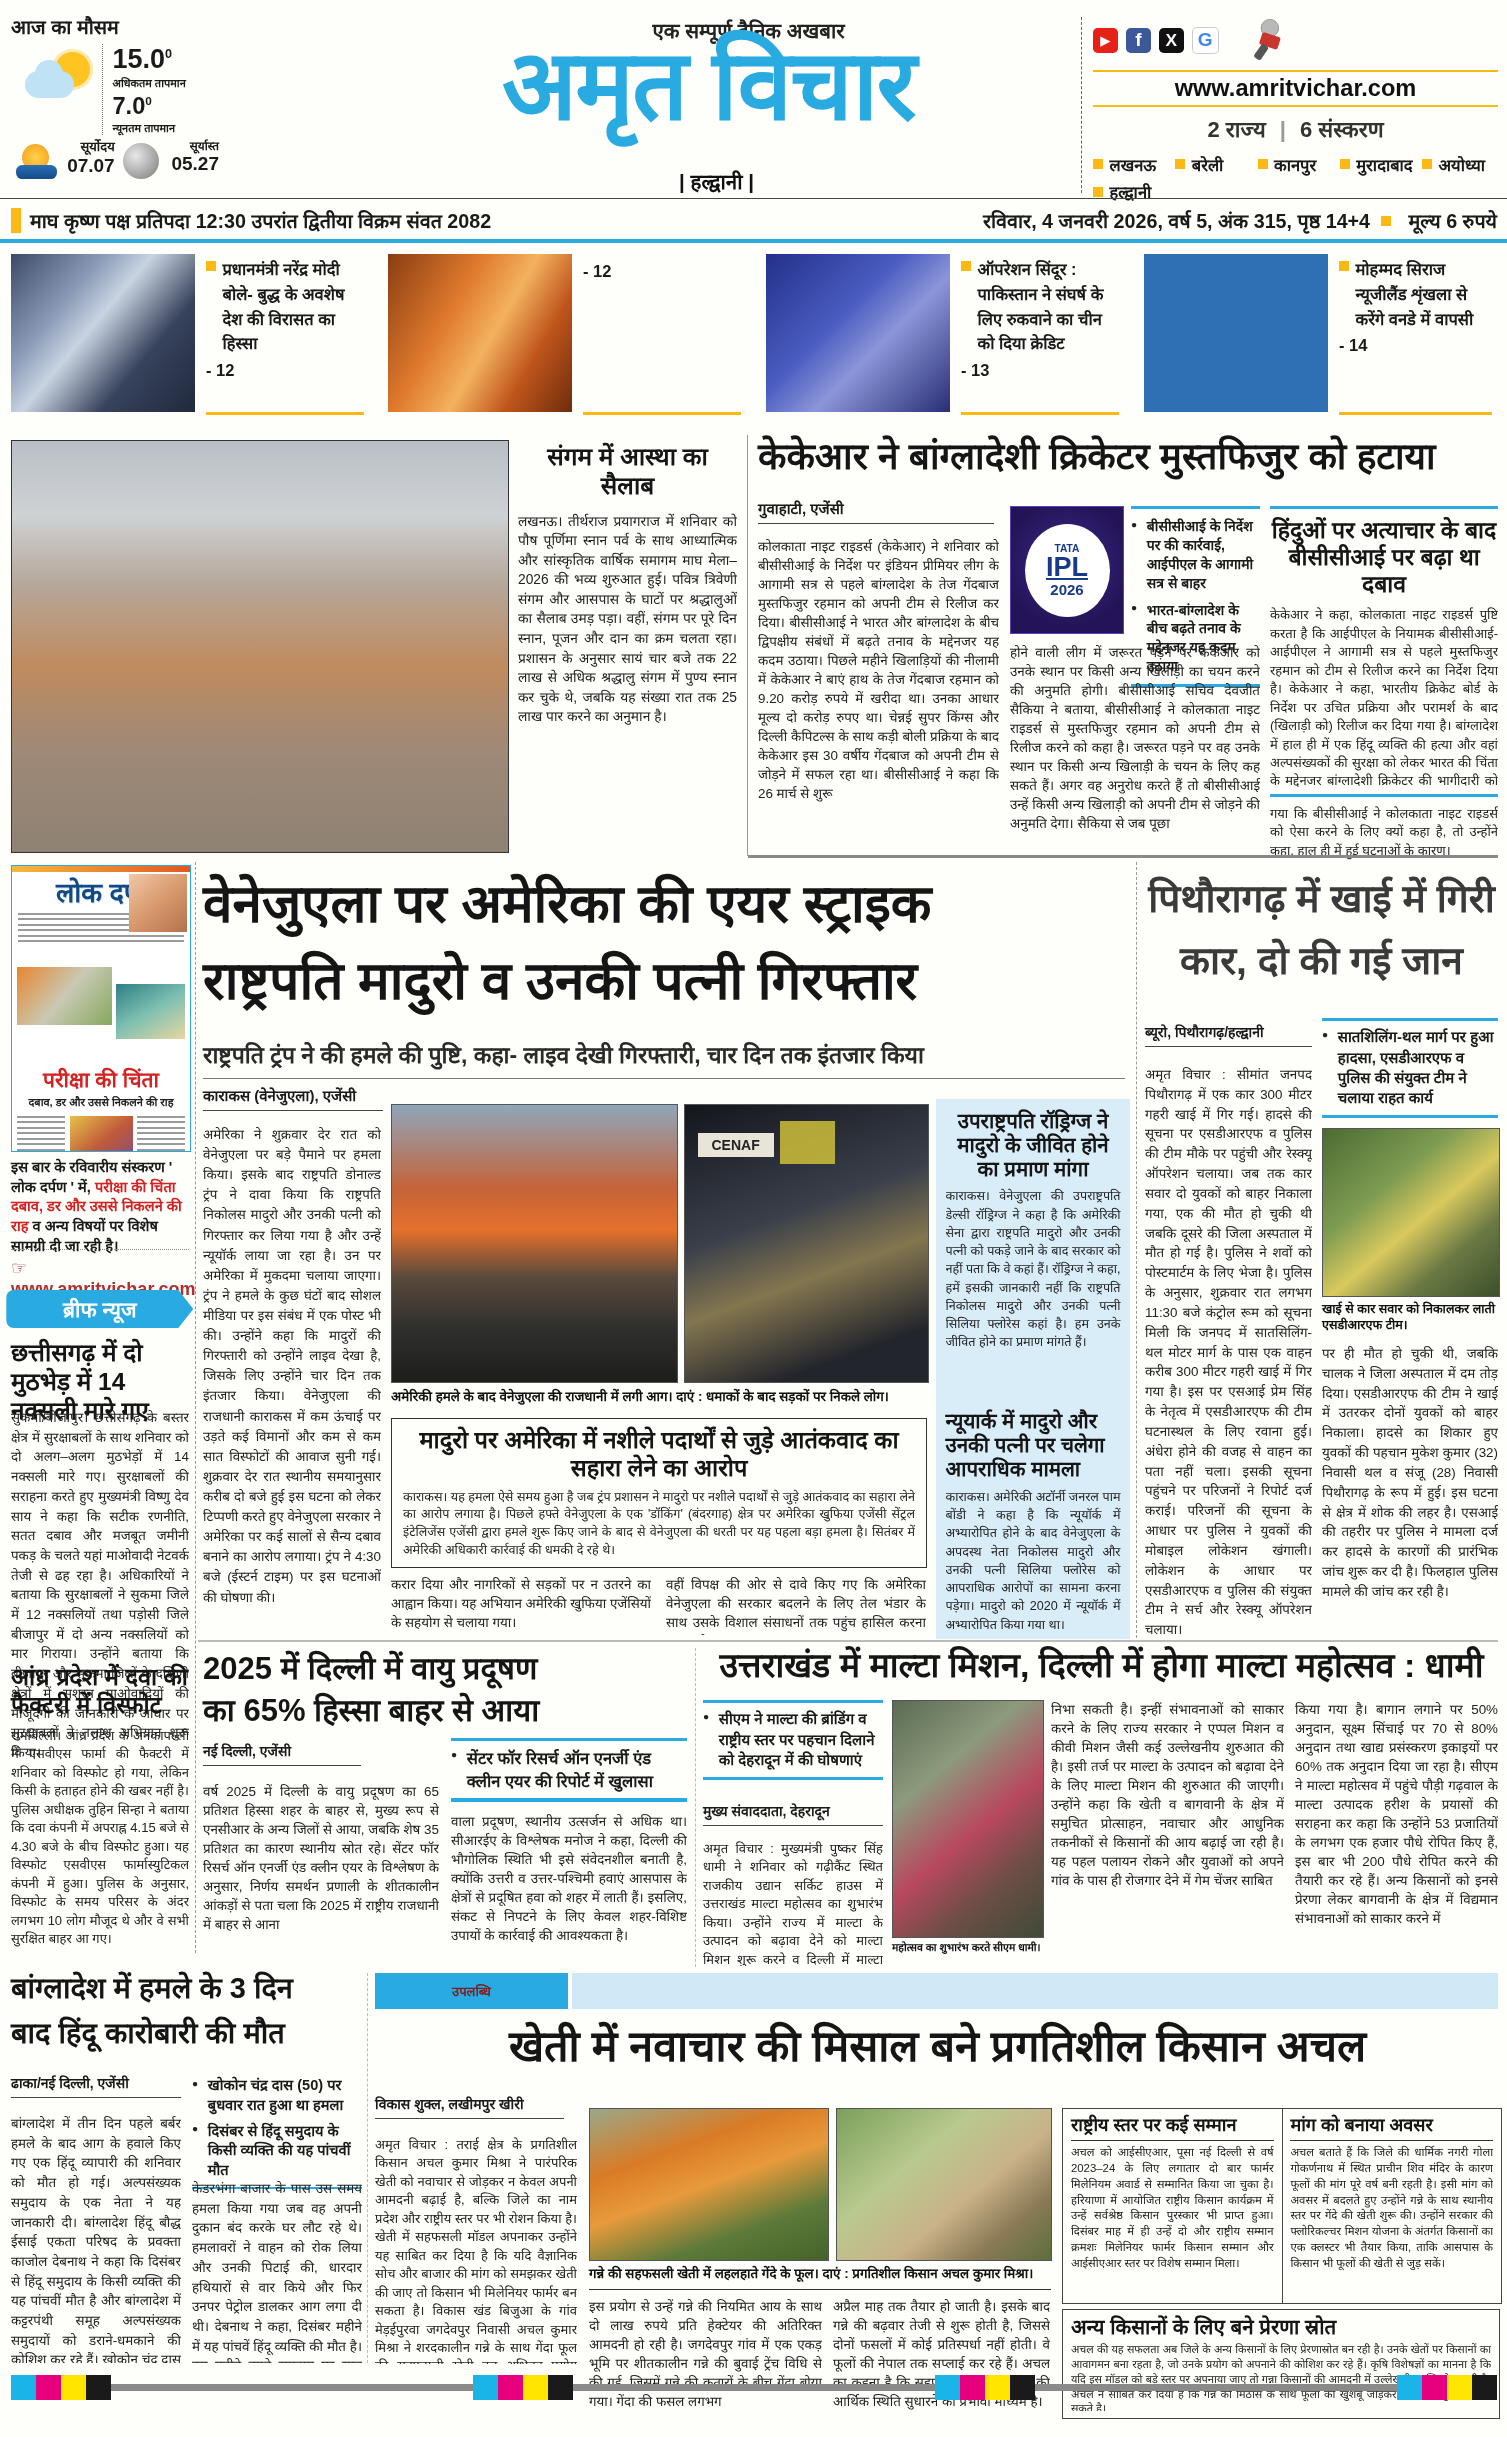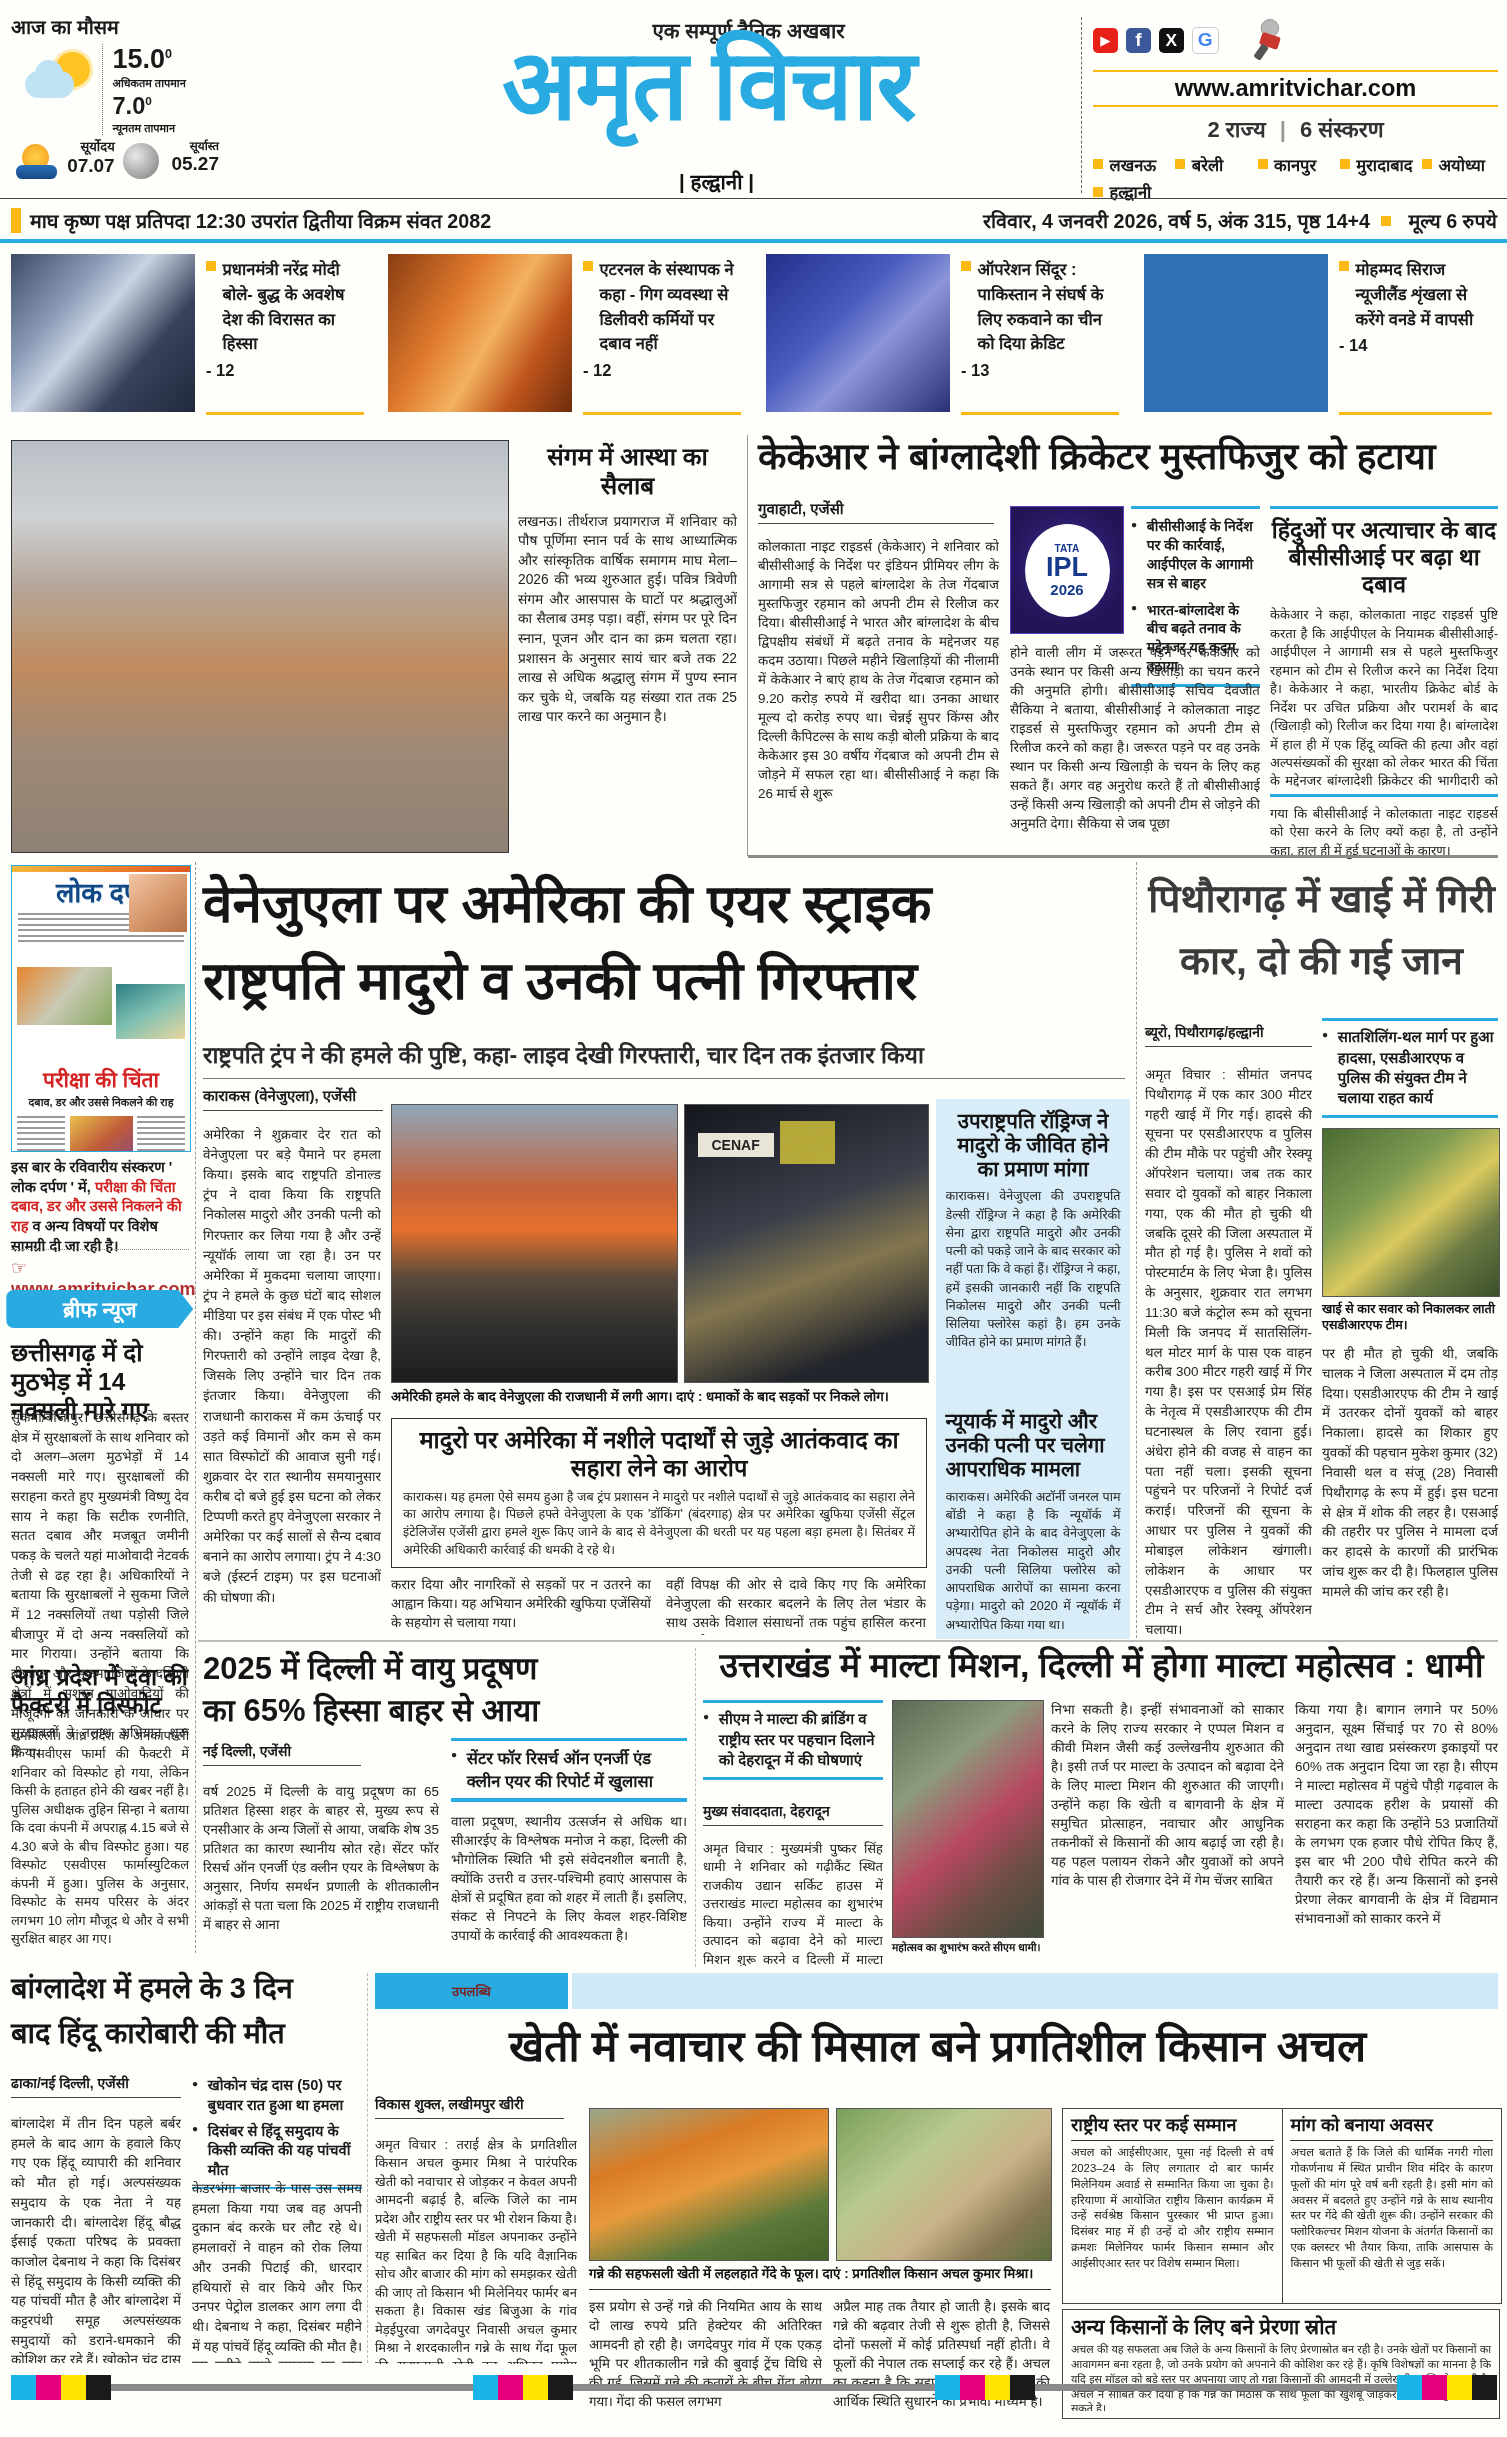--- a/index.html
+++ b/index.html
@@ -150,24 +150,20 @@
   <div class="ab" style="left:206px;top:257px;width:162px;height:158px;">
     <div style="display:flex;">
         <span class="ysq" style="margin-top:3.9px;"></span>
         <span class="b" style="font-size:16.5px;line-height:1.5;">प्रधानमंत्री नरेंद्र मोदी बोले- बुद्ध के अवशेष देश की विरासत का हिस्सा</span>
       </div>
     <div class="b" style="font-size:16.5px;margin-top:4.7px;">- 12</div>
     <div class="ab" style="left:0;bottom:0;width:158px;height:3.2px;background:#fdb913;"></div>
   </div>
   <div class="ab photo photo-delivery" style="left:388px;top:254px;width:184px;height:158px;"></div>
   <div class="ab" style="left:583px;top:257px;width:162px;height:158px;">
-    <div style="display:flex;">
-        <span class="ysq" style="margin-top:3.9px;"></span>
-        <span class="b" style="font-size:16.5px;line-height:1.5;">एटरनल के संस्थापक ने कहा - गिग व्यवस्था से डिलीवरी कर्मियों पर दबाव नहीं</span>
-      </div>
     <div class="b" style="font-size:16.5px;margin-top:4.7px;">- 12</div>
     <div class="ab" style="left:0;bottom:0;width:158px;height:3.2px;background:#fdb913;"></div>
   </div>
   <div class="ab photo photo-jaishankar" style="left:766px;top:254px;width:184px;height:158px;"></div>
   <div class="ab" style="left:961px;top:257px;width:162px;height:158px;">
     <div style="display:flex;">
         <span class="ysq" style="margin-top:3.9px;"></span>
         <span class="b" style="font-size:16.5px;line-height:1.5;">ऑपरेशन सिंदूर : पाकिस्तान ने संघर्ष के लिए रुकवाने का चीन को दिया क्रेडिट</span>
       </div>
     <div class="b" style="font-size:16.5px;margin-top:4.7px;">- 13</div>
@@ -189,21 +185,21 @@
     <div class="body" style="margin-top:11px;font-size:13.8px;height:339px;">लखनऊ। तीर्थराज प्रयागराज में शनिवार को पौष पूर्णिमा स्नान पर्व के साथ आध्यात्मिक और सांस्कृतिक वार्षिक समागम माघ मेला–2026 की भव्य शुरुआत हुई। पवित्र त्रिवेणी संगम और आसपास के घाटों पर श्रद्धालुओं का सैलाब उमड़ पड़ा। वहीं, संगम पर पूरे दिन स्नान, पूजन और दान का क्रम चलता रहा। प्रशासन के अनुसार सायं चार बजे तक 22 लाख से अधिक श्रद्धालु संगम में पुण्य स्नान कर चुके थे, जबकि यह संख्या रात तक 25 लाख पार करने का अनुमान है।</div>
   </div>
   <div class="ab" style="left:747px;top:435px;width:0.8px;height:421px;background:#999;"></div>
 
   <div class="ab hl" style="left:758px;top:435px;width:740px;font-size:37px;">केकेआर ने बांग्लादेशी क्रिकेटर मुस्तफिजुर को हटाया</div>
   <div class="ab byline" style="left:758px;top:498px;width:236px;">गुवाहाटी, एजेंसी</div>
   <div class="ab body" style="left:758px;top:537px;width:241px;height:315px;">कोलकाता नाइट राइडर्स (केकेआर) ने शनिवार को बीसीसीआई के निर्देश पर इंडियन प्रीमियर लीग के आगामी सत्र से पहले बांग्लादेश के तेज गेंदबाज मुस्तफिजुर रहमान को अपनी टीम से रिलीज कर दिया। बीसीसीआई ने भारत और बांग्लादेश के बीच द्विपक्षीय संबंधों में बढ़ते तनाव के मद्देनजर यह कदम उठाया। पिछले महीने खिलाड़ियों की नीलामी में केकेआर ने बाएं हाथ के तेज गेंदबाज रहमान को 9.20 करोड़ रुपये में खरीदा था। उनका आधार मूल्य दो करोड़ रुपए था। चेन्नई सुपर किंग्स और दिल्ली कैपिटल्स के साथ कड़ी बोली प्रक्रिया के बाद केकेआर इस 30 वर्षीय गेंदबाज को अपनी टीम से जोड़ने में सफल रहा था। बीसीसीआई ने कहा कि 26 मार्च से शुरू</div>
   <div class="ab" style="left:1010px;top:506px;width:112px;height:126px;background:radial-gradient(circle at 50% 45%,#3c2a8f 0%,#241457 70%);border:1.6px solid #5a3fbf;display:flex;align-items:center;justify-content:center;">
     <div style="width:85px;height:93px;background:#fff;border-radius:50%;display:flex;flex-direction:column;align-items:center;justify-content:center;color:#173a8a;">
       <div class="b" style="font-size:10.2px;">TATA</div>
-      <div class="b" style="font-size:27px;line-height:1;">IPL</div>
+      <div class="b" style="font-size:27px;line-height:1;text-decoration:underline;">IPL</div>
       <div class="b" style="font-size:15px;">2026</div>
     </div>
   </div>
   <div class="ab" style="left:1131px;top:506px;width:129px;">
     <div class="bluerule" style="height:3.2px;margin-bottom:7.9px;"></div>
     <div class="blt" style="font-size:14px;margin-bottom:7.9px;">बीसीसीआई के निर्देश पर की कार्रवाई, आईपीएल के आगामी सत्र से बाहर</div>
     <div class="blt" style="font-size:14px;">भारत-बांग्लादेश के बीच बढ़ते तनाव के मद्देनजर यह कदम उठाया</div>
     <div class="bluerule" style="height:3.2px;margin-top:7.9px;"></div>
   </div>
   <div class="ab body" style="left:1010px;top:643px;width:250px;height:210px;">होने वाली लीग में जरूरत पड़ने पर केकेआर को उनके स्थान पर किसी अन्य खिलाड़ी का चयन करने की अनुमति होगी। बीसीसीआई सचिव देवजीत सैकिया ने बताया, बीसीसीआई ने कोलकाता नाइट राइडर्स से मुस्तफिजुर रहमान को अपनी टीम से रिलीज करने को कहा है। जरूरत पड़ने पर वह उनके स्थान पर किसी अन्य खिलाड़ी के चयन के लिए कह सकते हैं। अगर वह अनुरोध करते हैं तो बीसीसीआई उन्हें किसी अन्य खिलाड़ी को अपनी टीम से जोड़ने की अनुमति देगा। सैकिया से जब पूछा</div>

